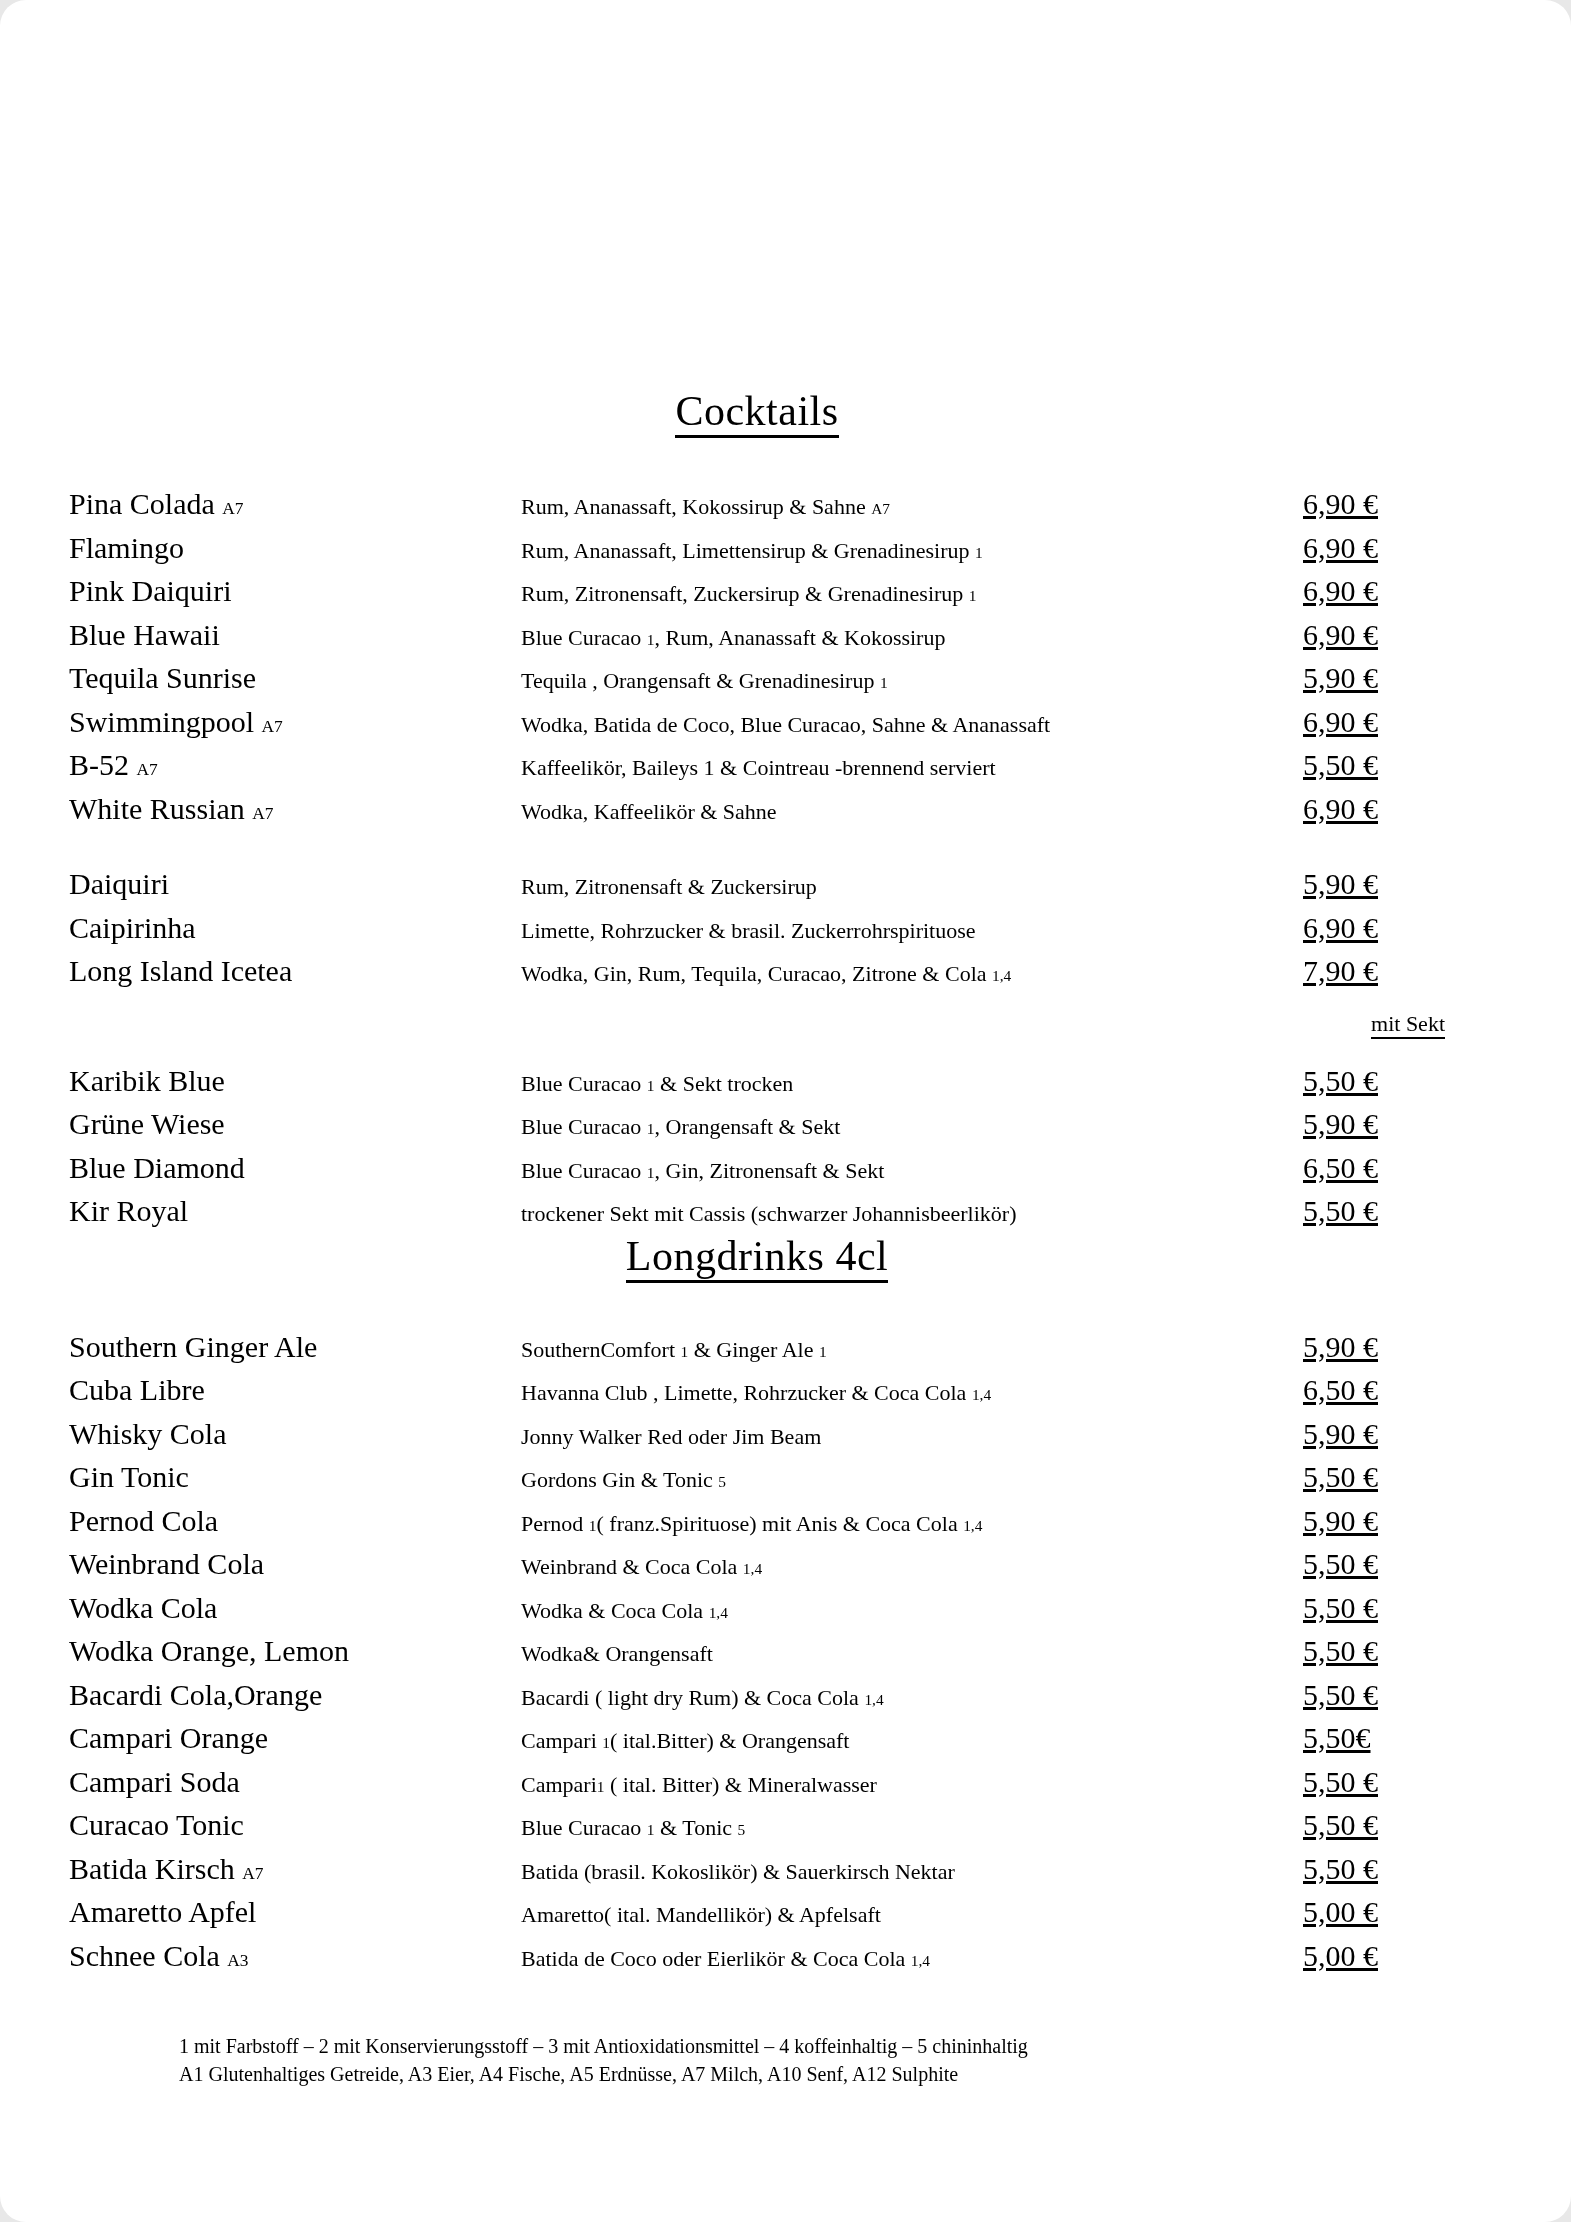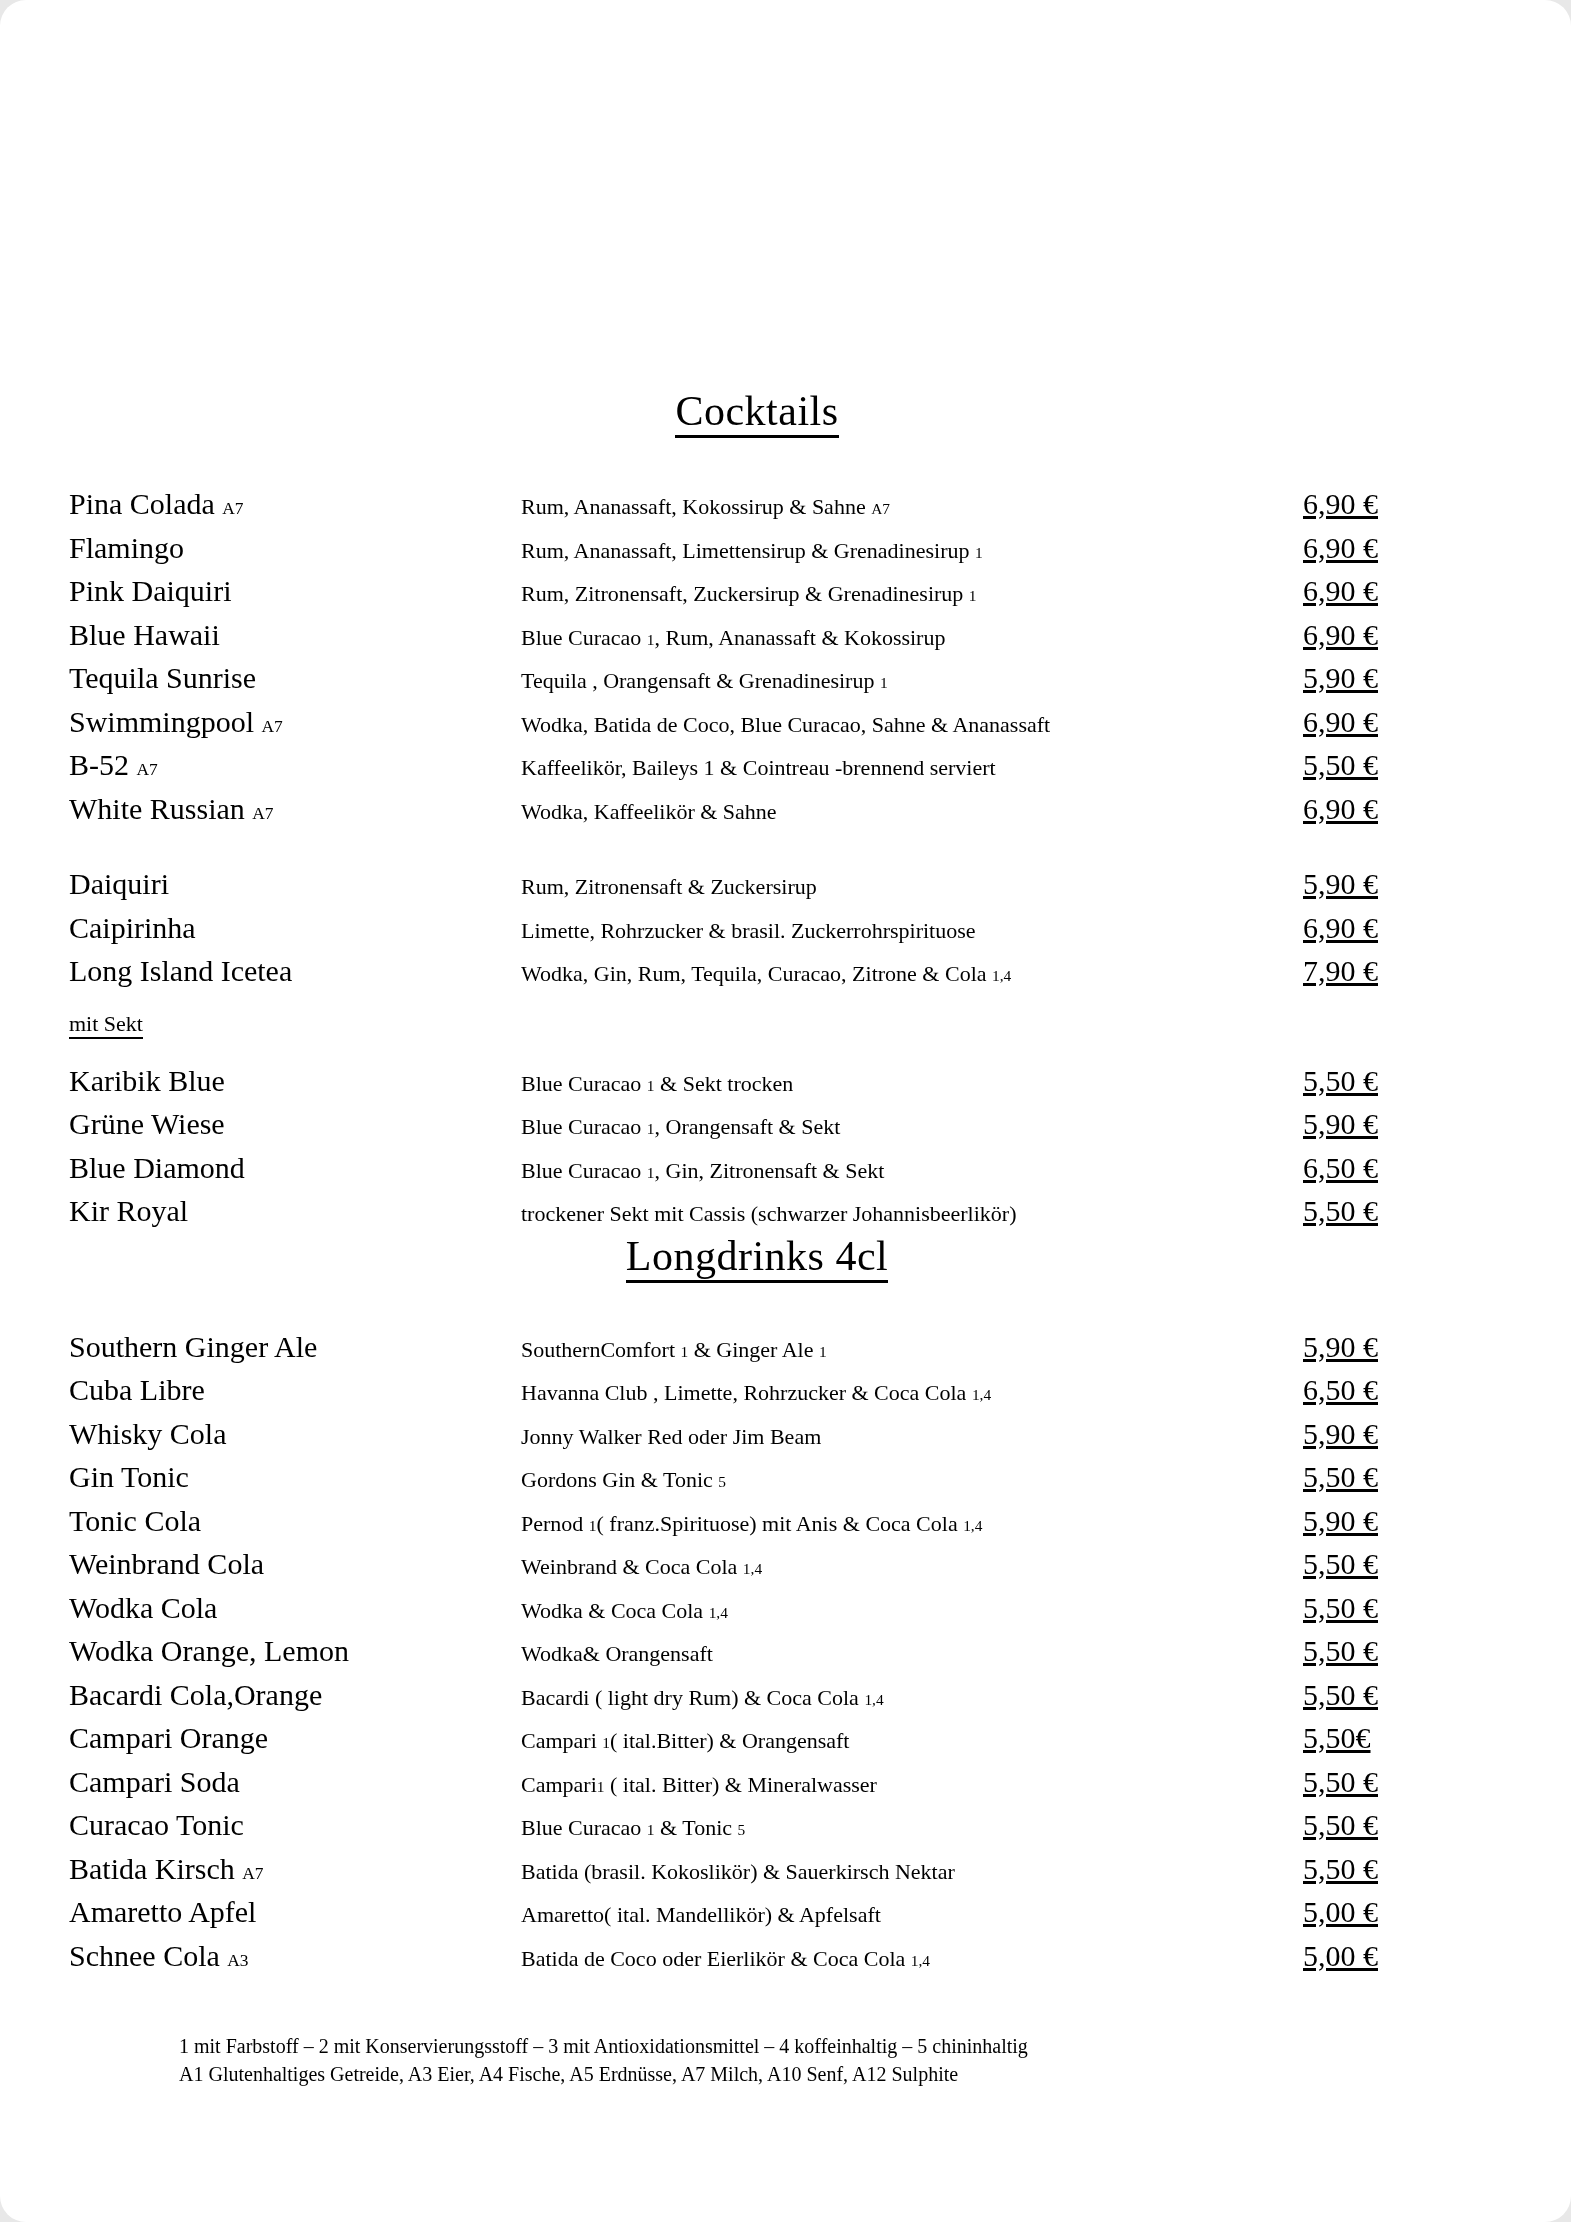--- a/index.html
+++ b/index.html
@@ -22,21 +22,21 @@
     letter-spacing:0.5px;
   }
   h1.section-title .underlined{
     border-bottom:3px solid #000;
     padding-bottom:1px;
   }
   h2.sub-title{
     margin:18px 0 0 0;padding:0;
     font-size:22px;font-weight:normal;
     line-height:26px;
-    text-align:left;
+    text-align:right;
   }
   h2.sub-title .underlined{
     border-bottom:2px solid #000;
     padding-bottom:1px;
   }
   .group{display:block;}
   .group-first{margin-top:48px;}
   .group-gap{margin-top:32px;}
   .group-sekt{margin-top:22px;}
   .title-longdrinks{margin-top:14px;}
@@ -191,21 +191,21 @@
         <div class="name"><span>Whisky Cola</span></div>
         <div class="desc"><span>Jonny Walker Red oder Jim Beam</span></div>
         <div class="price">5,90 €</div>
       </div>
       <div class="row">
         <div class="name"><span>Gin Tonic</span></div>
         <div class="desc"><span>Gordons Gin &amp; Tonic </span><span class="sm">5</span></div>
         <div class="price">5,50 €</div>
       </div>
       <div class="row">
-        <div class="name"><span>Tonic Cola</span></div>
+        <div class="name"><span>Pernod Cola</span></div>
         <div class="desc"><span>Pernod </span><span class="sm">1</span><span>( franz.Spirituose) mit Anis &amp; Coca Cola </span><span class="sm">1,4</span></div>
         <div class="price">5,90 €</div>
       </div>
       <div class="row">
         <div class="name"><span>Weinbrand Cola</span></div>
         <div class="desc"><span>Weinbrand &amp; Coca Cola </span><span class="sm">1,4</span></div>
         <div class="price">5,50 €</div>
       </div>
       <div class="row">
         <div class="name"><span>Wodka Cola</span></div>

